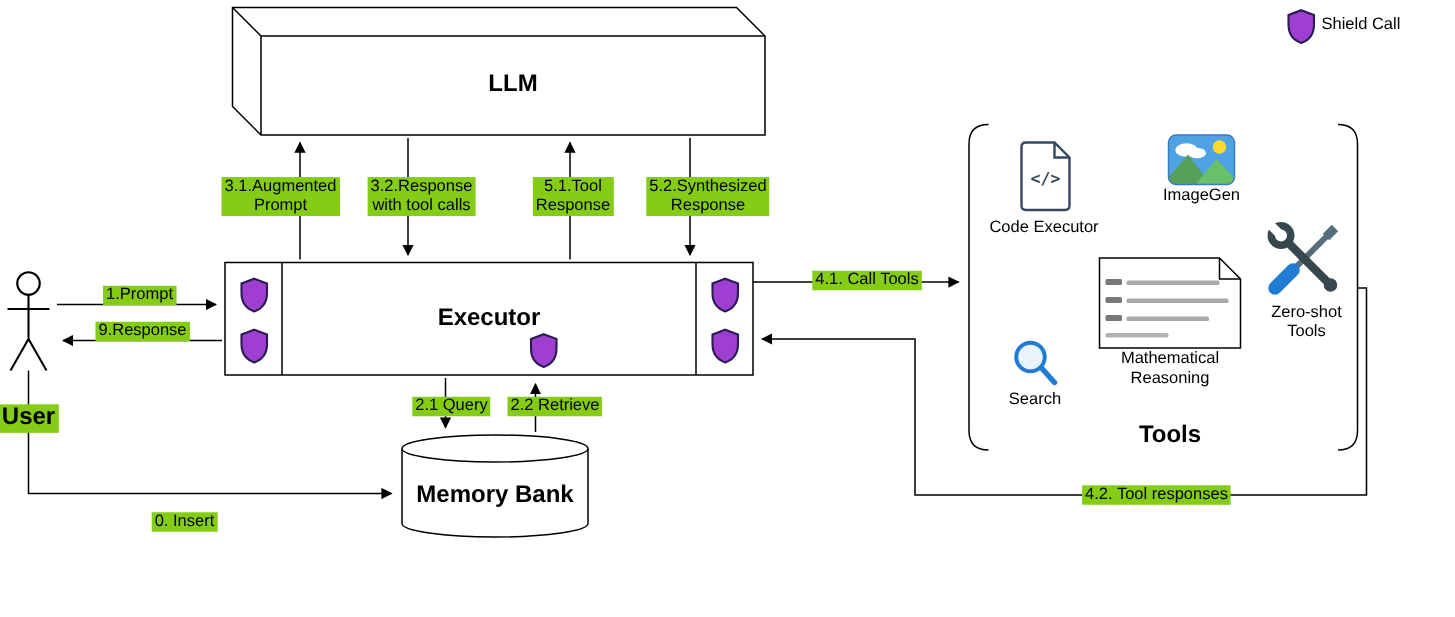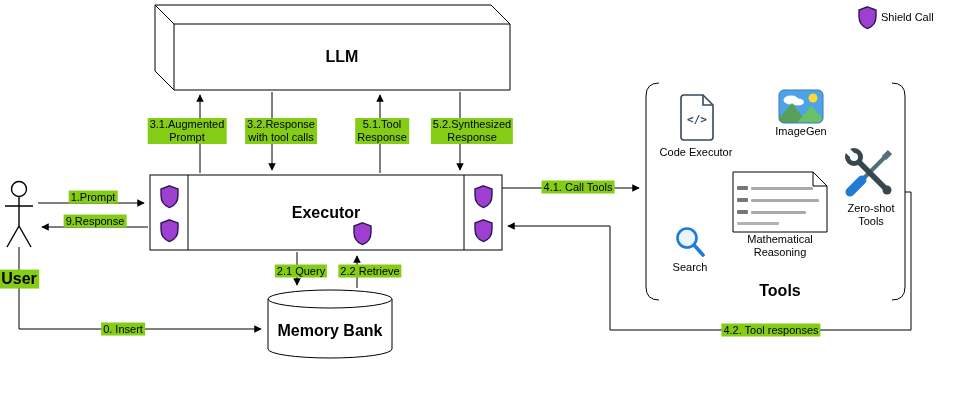--- a/index.html
+++ b/index.html
@@ -146,21 +146,21 @@
   <div class="lbl nobg" style="left:696px; top:152px;">Code Executor</div>
   <div class="lbl nobg" style="left:801px; top:131px;text-align:right;">ImageGen</div>
   <div class="lbl nobg" style="left:690px; top:267px;">Search</div>
   <div class="lbl nobg" style="left:780px; top:246px;">Mathematical
 Reasoning</div>
   <div class="lbl nobg" style="left:871px; top:215px;">Zero-shot
 Tools</div>
 
   <div class="lbl leftal nobg" style="left:881px; top:17px;">Shield Call</div>
 
-  <div class="lbl" style="left:123px; top:329px;text-align:center;">0. Insert</div>
+  <div class="lbl" style="left:123px; top:348px;text-align:center;">0. Insert</div>
   <div class="lbl" style="left:93px;  top:197px;">1.Prompt</div>
   <div class="lbl" style="left:95px;  top:221px;">9.Response</div>
   <div class="lbl" style="left:301px; top:271px;">2.1 Query</div>
   <div class="lbl" style="left:370px; top:271px;">2.2 Retrieve</div>
   <div class="lbl" style="left:187px; top:131px;">3.1.Augmented
 Prompt</div>
   <div class="lbl" style="left:281px; top:131px;">3.2.Response
 with tool calls</div>
   <div class="lbl" style="left:382px; top:131px;">5.1.Tool
 Response</div>

